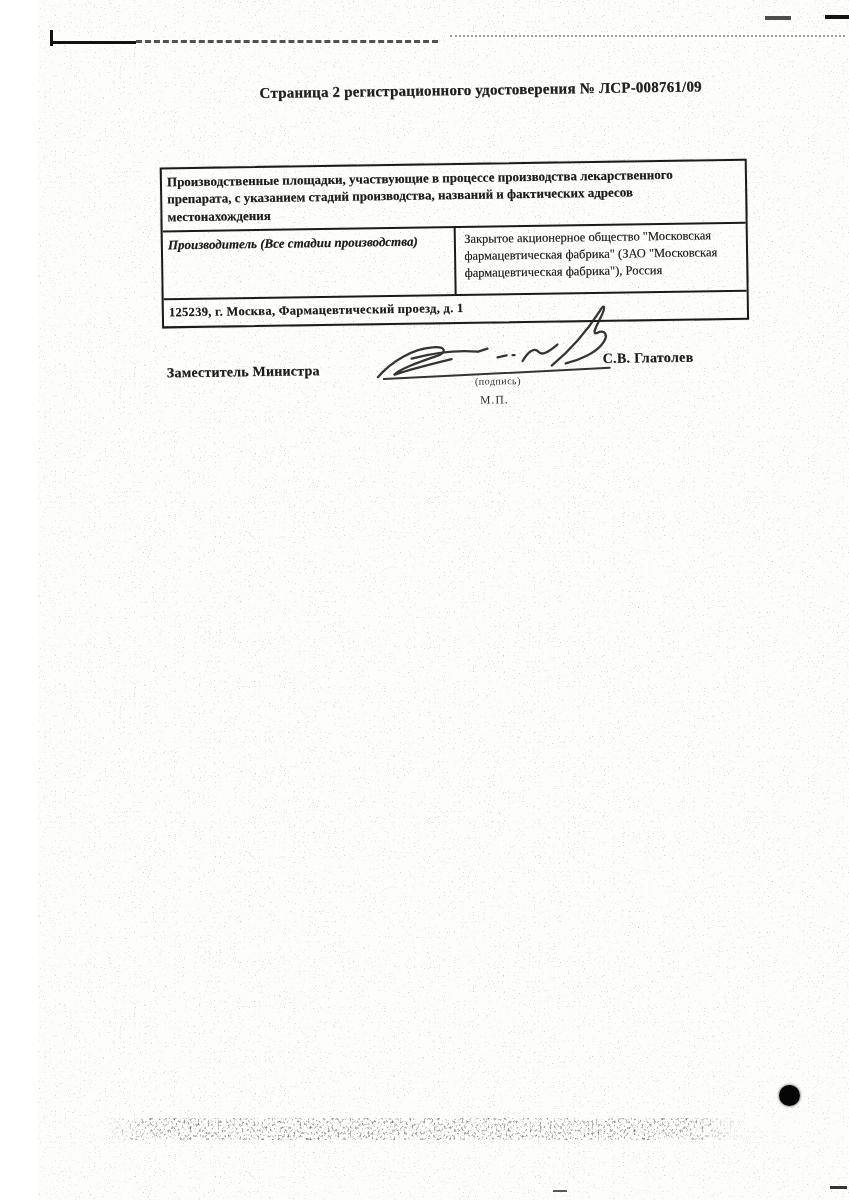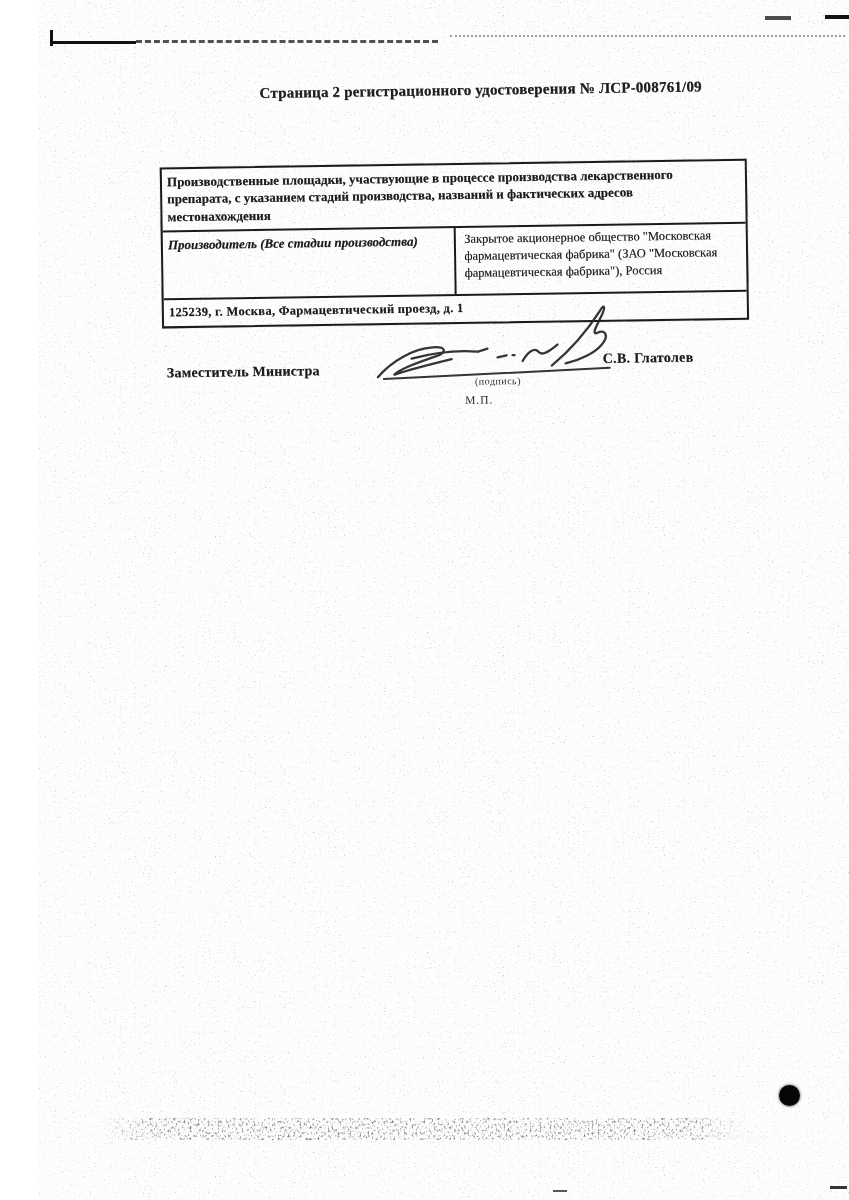--- a/index.html
+++ b/index.html
@@ -63,22 +63,22 @@
   .sig-name{
     position:absolute;left:563px;top:353px;
     font-size:14px;font-weight:bold;letter-spacing:0.3px;
     text-shadow:0.3px 0.3px 0.6px rgba(25,25,25,0.5);
   }
   .sig-caption{
     position:absolute;left:403px;top:376px;width:110px;
     text-align:center;font-size:10px;color:#2a2a2a;letter-spacing:0.5px;
   }
   .sig-stamp{
-    position:absolute;left:409px;top:394px;width:60px;
-    font-size:11.5px;color:#2a2a2a;letter-spacing:1px;text-align:center;
+    position:absolute;left:440px;top:394px;width:60px;
+    font-size:11.5px;color:#2a2a2a;letter-spacing:1px;
   }
   .signature-svg{position:absolute;left:330px;top:298px;}
   
   .mark{position:absolute;background:#121212;}
   .lmark-v{left:12px;top:30px;width:3px;height:16px;}
   .lmark-h{left:12px;top:41px;width:86px;height:3px;}
   .dash-line-1{
     position:absolute;left:98px;top:40px;width:302px;height:0;
     border-top:3px dashed rgba(15,15,15,0.72);
   }

